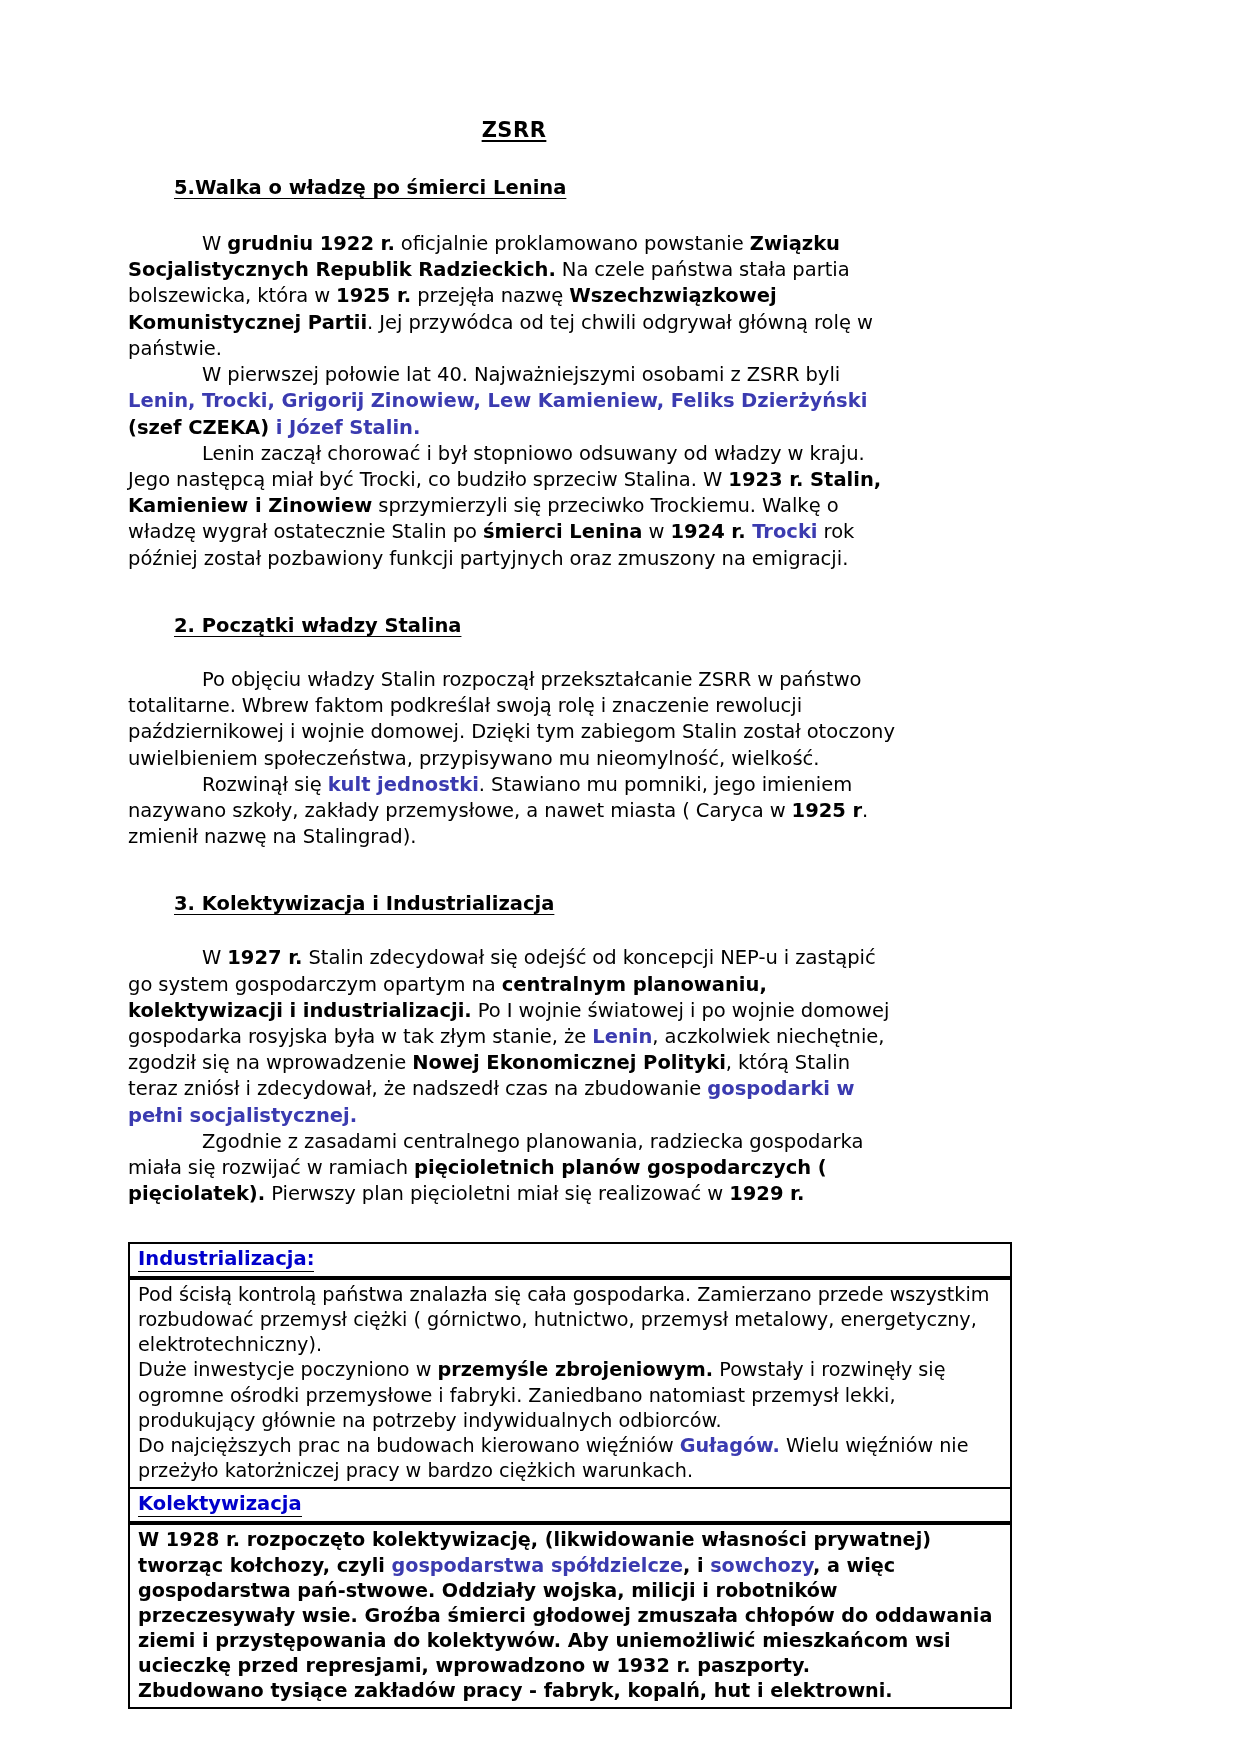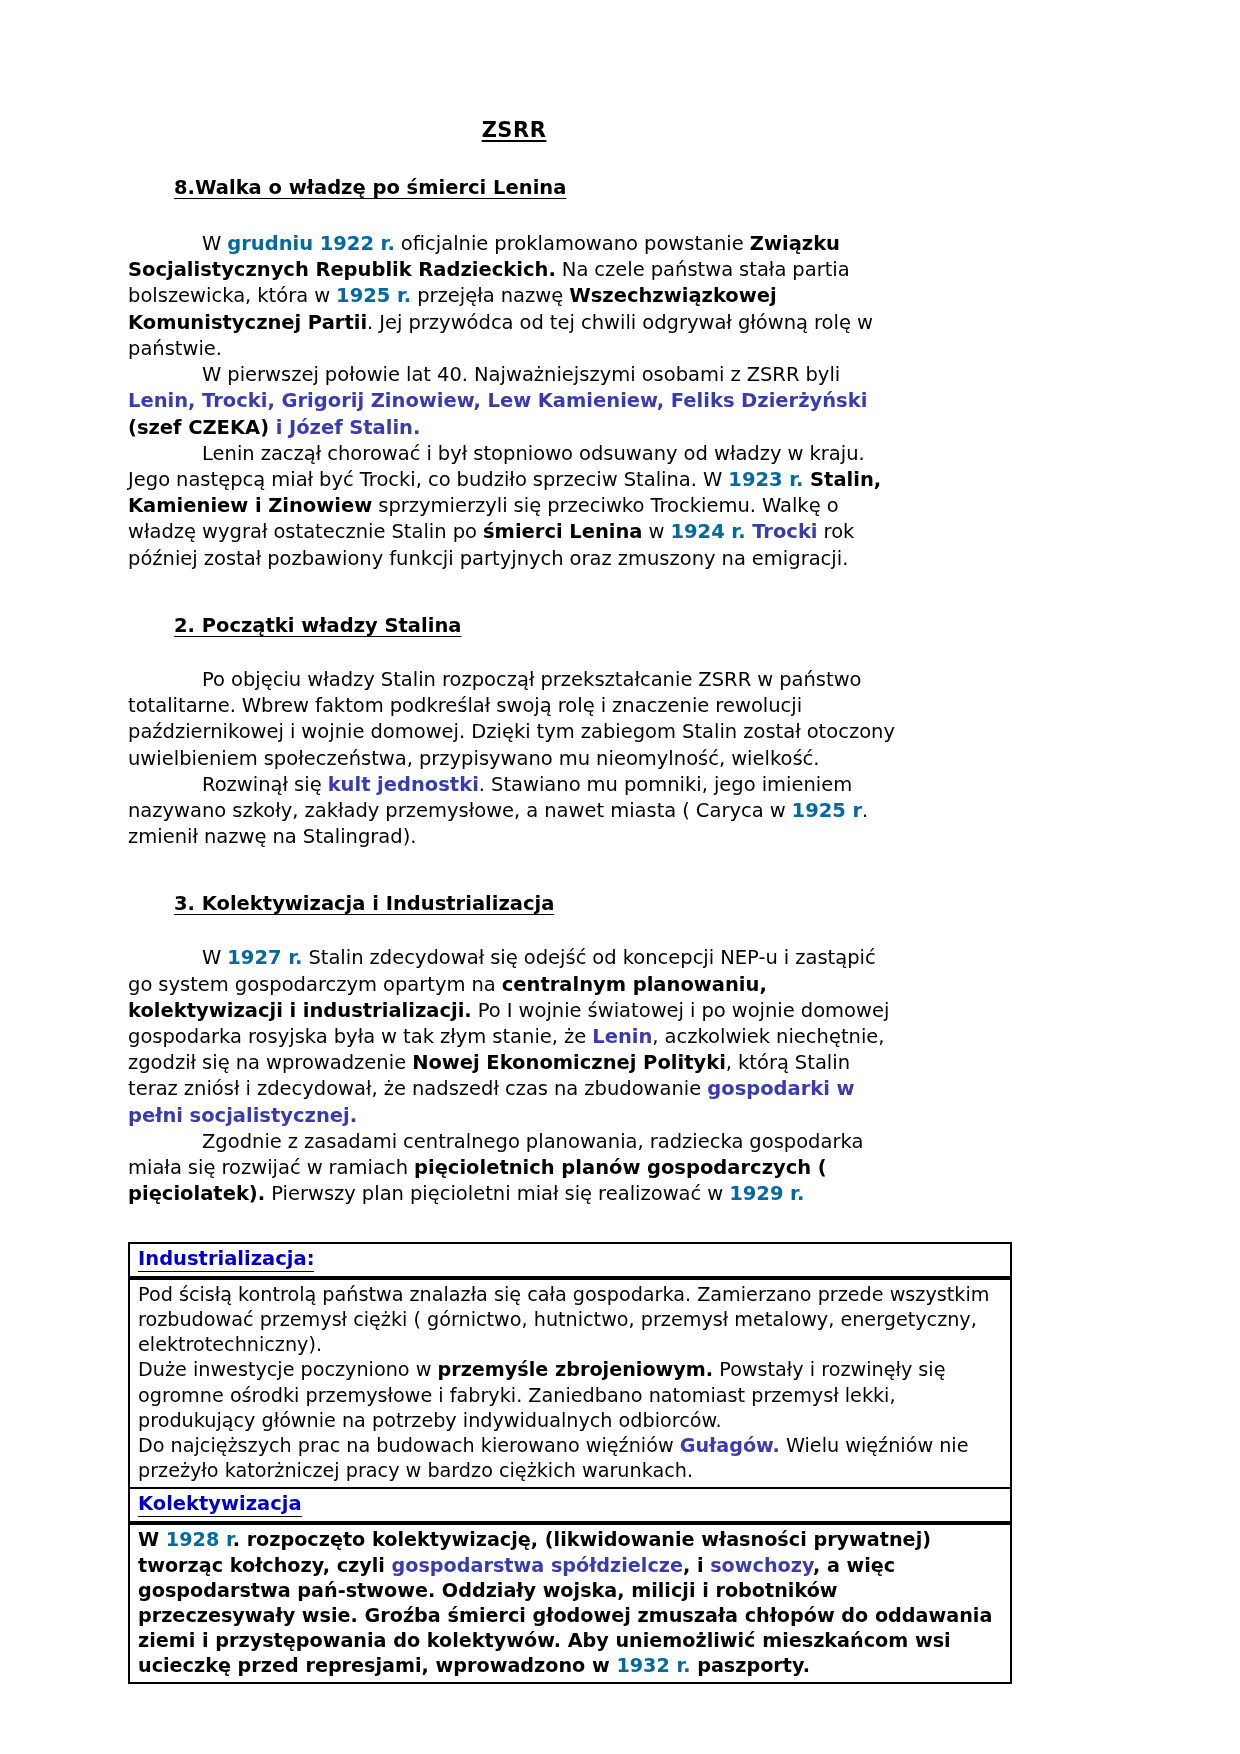--- a/index.html
+++ b/index.html
@@ -56,21 +56,21 @@
     margin: 0;
     padding: 0;
     text-align: left;
     word-spacing: -0.2px;
   }
   p.body.indent { text-indent: 74px; }
   p.first-para { margin-top: 30px; }
   p.after-h2 { margin-top: 28px; }
   p.after-h3 { margin-top: 28px; }
 
-  .red { color: #0369a1; font-weight: bold; text-align: right; }
+  .red { color: #000000; font-weight: bold; text-align: right; }
   .blue { color: #3b3bb0; font-weight: bold; }
   .blue-strong { color: #0000cc; font-weight: bold; }
   b, .b { font-weight: bold; }
 
   
   .note-table {
     margin-top: 34px;
     border: 2px solid #000000;
     width: 884px;
     box-sizing: border-box;
@@ -100,21 +100,21 @@
 </head>
 <body>
 
 <div class="page">
 
   <h1 class="doc-title">
     <span class="u">ZSRR</span>
   </h1>
 
   <div id="doc-body">
-      <div class="heading-row h1"><div class="section-heading">8.Walka o władzę po śmierci Lenina</div></div>
+      <div class="heading-row h1"><div class="section-heading">5.Walka o władzę po śmierci Lenina</div></div>
       <p class="body indent first-para"><span>W </span><span class="red">grudniu 1922 r.</span><span> oficjalnie proklamowano powstanie </span><span class="b">Związku Socjalistycznych Republik Radzieckich.</span><span> Na czele państwa stała partia bolszewicka, która w </span><span class="red">1925 r.</span><span> przejęła nazwę </span><span class="b">Wszechzwiązkowej Komunistycznej Partii</span><span>. Jej przywódca od tej chwili odgrywał główną rolę w państwie.</span></p>
       <p class="body indent"><span>W pierwszej połowie lat 40. Najważniejszymi osobami z ZSRR byli </span><span class="blue">Lenin, Trocki, Grigorij Zinowiew, Lew Kamieniew, Feliks Dzierżyński</span><span class="b"> (szef CZEKA)</span><span class="blue"> i Józef Stalin.</span></p>
       <p class="body indent"><span>Lenin zaczął chorować i był stopniowo odsuwany od władzy w kraju. Jego następcą miał być Trocki, co budziło sprzeciw Stalina. W </span><span class="red">1923 r.</span><span class="b"> Stalin, Kamieniew i Zinowiew</span><span> sprzymierzyli się przeciwko Trockiemu. Walkę o władzę wygrał ostatecznie Stalin po </span><span class="b">śmierci Lenina</span><span> w </span><span class="red">1924 r.</span><span class="blue"> Trocki</span><span> rok później został pozbawiony funkcji partyjnych oraz zmuszony na emigracji.</span></p>
       <div class="heading-row h2"><div class="section-heading">2. Początki władzy Stalina</div></div>
       <p class="body indent after-h2"><span>Po objęciu władzy Stalin rozpoczął przekształcanie ZSRR w państwo totalitarne. Wbrew faktom podkreślał swoją rolę i znaczenie rewolucji październikowej i wojnie domowej. Dzięki tym zabiegom Stalin został otoczony uwielbieniem społeczeństwa, przypisywano mu nieomylność, wielkość.</span></p>
       <p class="body indent"><span>Rozwinął się </span><span class="blue">kult jednostki</span><span>. Stawiano mu pomniki, jego imieniem nazywano szkoły, zakłady przemysłowe, a nawet miasta ( Caryca w </span><span class="red">1925 r</span><span>. zmienił nazwę na Stalingrad).</span></p>
       <div class="heading-row h3"><div class="section-heading">3. Kolektywizacja i Industrializacja</div></div>
       <p class="body indent after-h3"><span>W </span><span class="red">1927 r.</span><span> Stalin zdecydował się odejść od koncepcji NEP-u i zastąpić go system gospodarczym opartym na </span><span class="b">centralnym planowaniu, kolektywizacji i industrializacji.</span><span> Po I wojnie światowej i po wojnie domowej gospodarka rosyjska była w tak złym stanie, że </span><span class="blue">Lenin</span><span>, aczkolwiek niechętnie, zgodził się na wprowadzenie </span><span class="b">Nowej Ekonomicznej Polityki</span><span>, którą Stalin teraz zniósł i zdecydował, że nadszedł czas na zbudowanie </span><span class="blue">gospodarki w pełni socjalistycznej.</span></p>
       <p class="body indent"><span>Zgodnie z zasadami centralnego planowania, radziecka gospodarka miała się rozwijać w ramiach </span><span class="b">pięcioletnich planów gospodarczych ( pięciolatek).</span><span>  Pierwszy plan pięcioletni miał się realizować w </span><span class="red">1929 r.</span></p>
     </div>
@@ -122,16 +122,17 @@
   <div class="note-table" id="note-table">
       <div class="tbl-header"><span class="hdr-text blue-strong">Industrializacja:</span></div>
       <div class="tbl-cell">
         <div class="tbl-line"><span>Pod ścisłą kontrolą państwa znalazła się cała gospodarka. Zamierzano przede wszystkim rozbudować przemysł ciężki ( górnictwo, hutnictwo, przemysł metalowy, energetyczny, elektrotechniczny).</span></div>
         <div class="tbl-line"><span>Duże inwestycje poczyniono w </span><span class="b">przemyśle zbrojeniowym.</span><span> Powstały i rozwinęły się ogromne ośrodki przemysłowe i fabryki. Zaniedbano natomiast przemysł lekki, produkujący głównie na potrzeby indywidualnych odbiorców.</span></div>
         <div class="tbl-line"><span>Do najcięższych prac na budowach kierowano więźniów </span><span class="blue">Gułagów.</span><span> Wielu więźniów nie przeżyło katorżniczej pracy w bardzo ciężkich warunkach.</span></div>
       </div>
       <div class="tbl-header tbl-divider"><span class="hdr-text blue-strong">Kolektywizacja</span></div>
       <div class="tbl-cell bold-cell">
         <div class="tbl-line"><span>W </span><span class="red">1928 r</span><span>. rozpoczęto </span><span class="b">kolektywizację,</span><span> (likwidowanie własności prywatnej) tworząc </span><span class="b">kołchozy</span><span>, czyli </span><span class="blue">gospodarstwa spółdzielcze</span><span>, i </span><span class="blue">sowchozy</span><span>, a więc gospodarstwa pań-stwowe. Oddziały wojska, milicji i robotników przeczesywały wsie. Groźba śmierci głodowej zmuszała chłopów do oddawania ziemi i przystępowania do kolektywów. Aby uniemożliwić mieszkańcom wsi ucieczkę przed represjami, wprowadzono w </span><span class="red">1932 r.</span><span> paszporty.</span></div>
+        <div class="tbl-line"><span>Zbudowano tysiące zakładów pracy - fabryk, kopalń, hut i elektrowni.</span></div>
       </div>
     </div>
 
 </div>
 
 </body></html>

